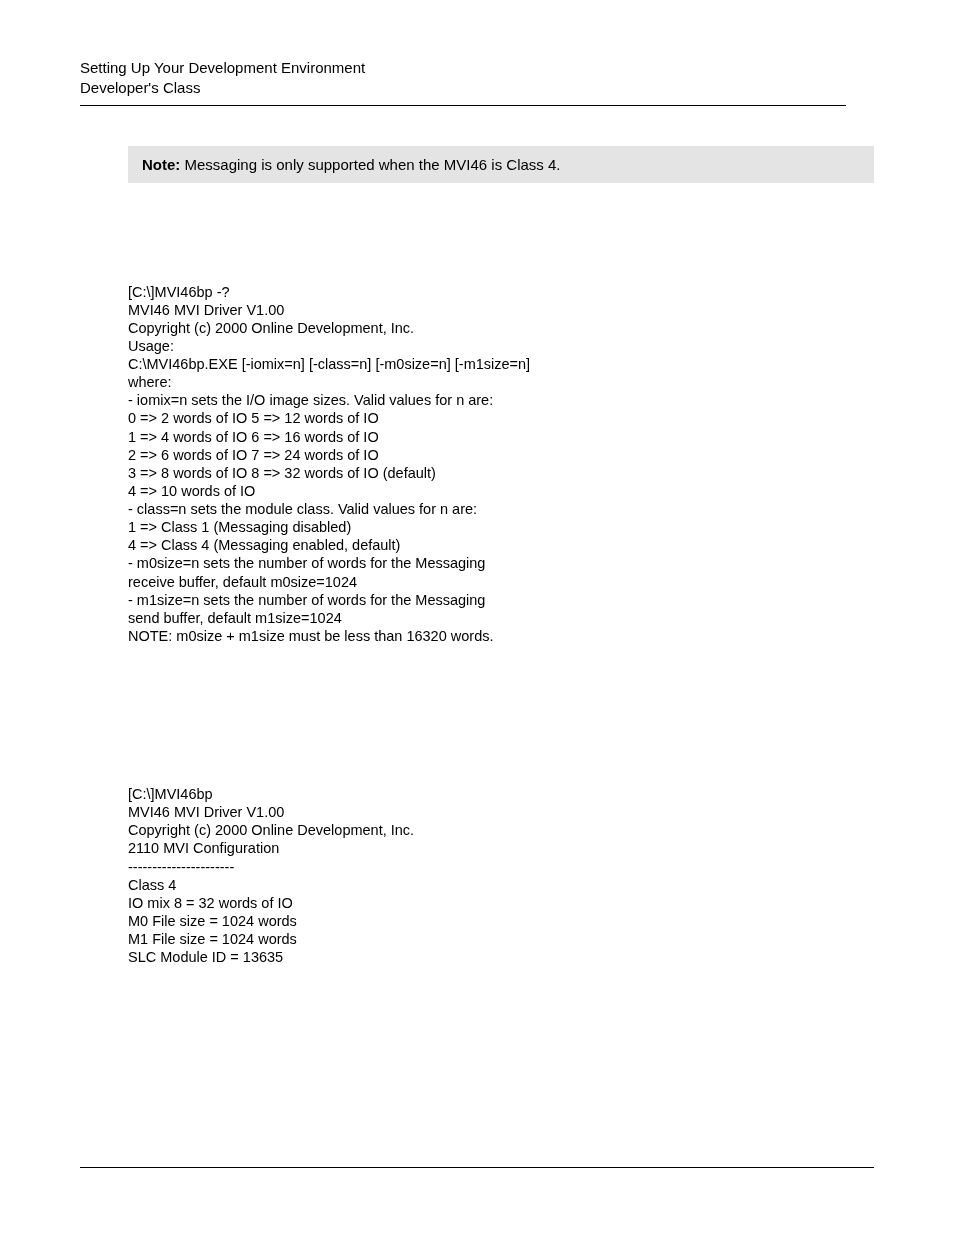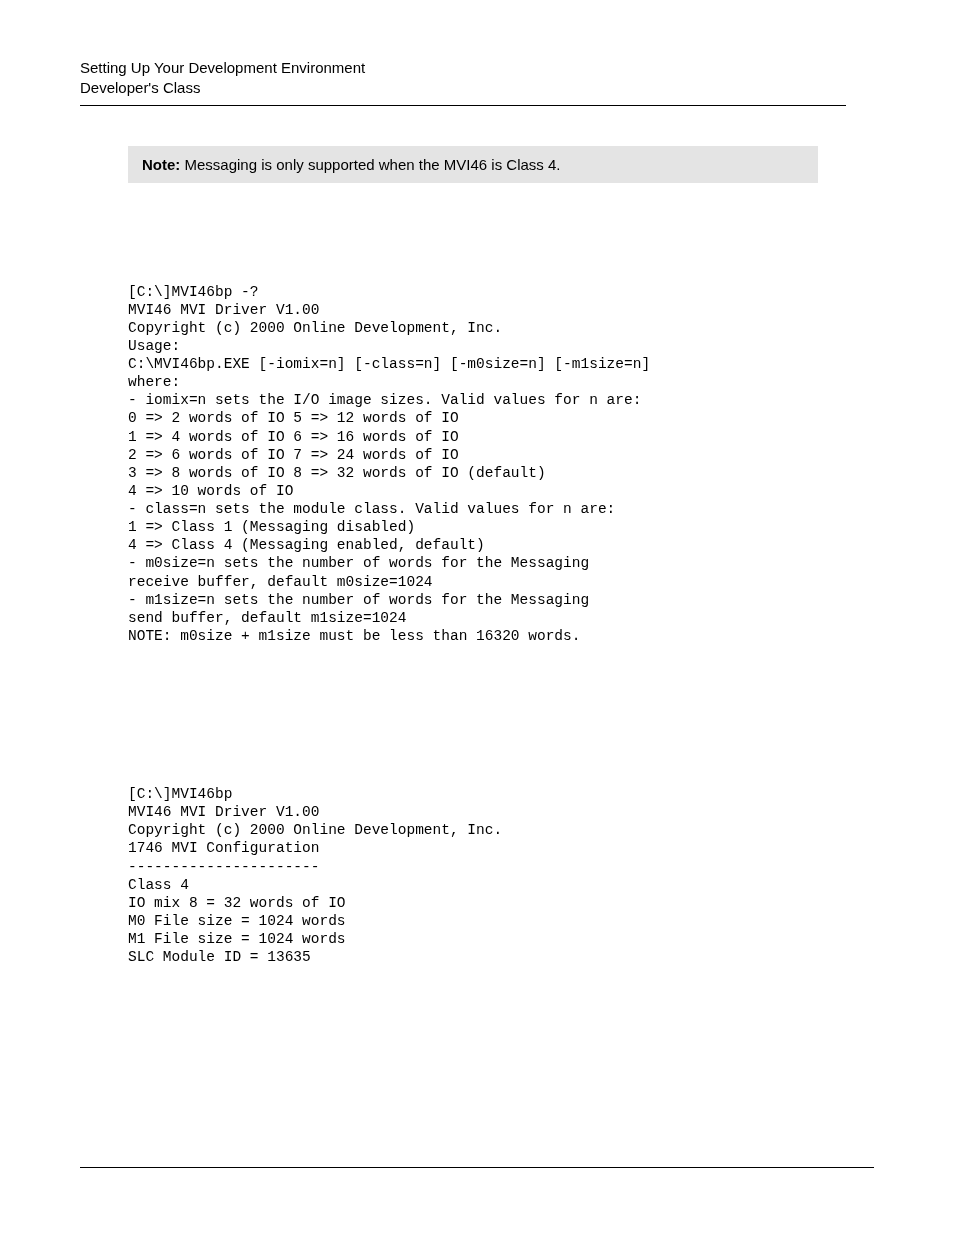--- a/index.html
+++ b/index.html
@@ -41,27 +41,27 @@
       border-top: 1px solid #000;
       margin-top: 2px;
       margin-bottom: 40px;
     }
     .note-box {
       background: #e4e4e4;
       padding: 10px 14px;
       font-size: 15px;
       margin-left: 48px;
       margin-right: 0;
-      width: 690px;
+      width: 746px;
     }
     .note-label {
       font-weight: bold;
     }
     .code-block {
-      font-family: Liberation Mono, monospace;
+      font-family: Liberation Sans, sans-serif;
       font-size: 14.5px;
       line-height: 1.25;
       white-space: pre;
       margin-left: 48px;
       margin-top: 100px;
       color: #000;
     }
     .code-block-2 {
       margin-top: 140px;
     }
@@ -107,21 +107,21 @@
 4 =&gt; Class 4 (Messaging enabled, default)
 - m0size=n sets the number of words for the Messaging
 receive buffer, default m0size=1024
 - m1size=n sets the number of words for the Messaging
 send buffer, default m1size=1024
 NOTE: m0size + m1size must be less than 16320 words.</div>
 
   <div class="code-block code-block-2">[C:\]MVI46bp
 MVI46 MVI Driver V1.00
 Copyright (c) 2000 Online Development, Inc.
-1746 MVI Configuration
+2110 MVI Configuration
 ----------------------
 Class 4
 IO mix 8 = 32 words of IO
 M0 File size = 1024 words
 M1 File size = 1024 words
 SLC Module ID = 13635</div>
 </div>
 
 <hr class="bottom-rule">
 

